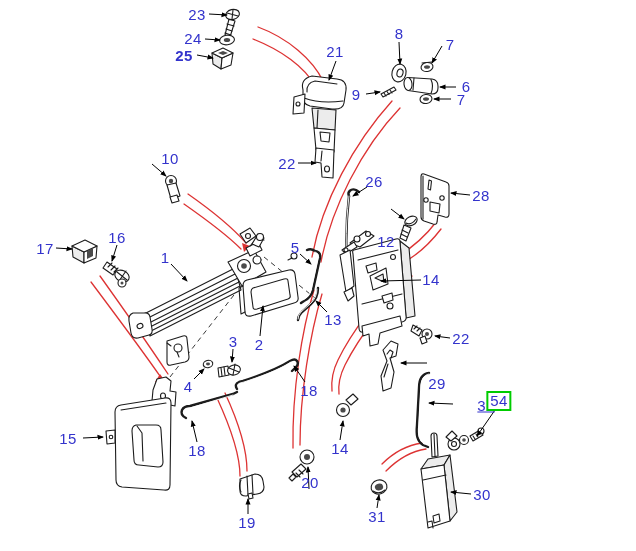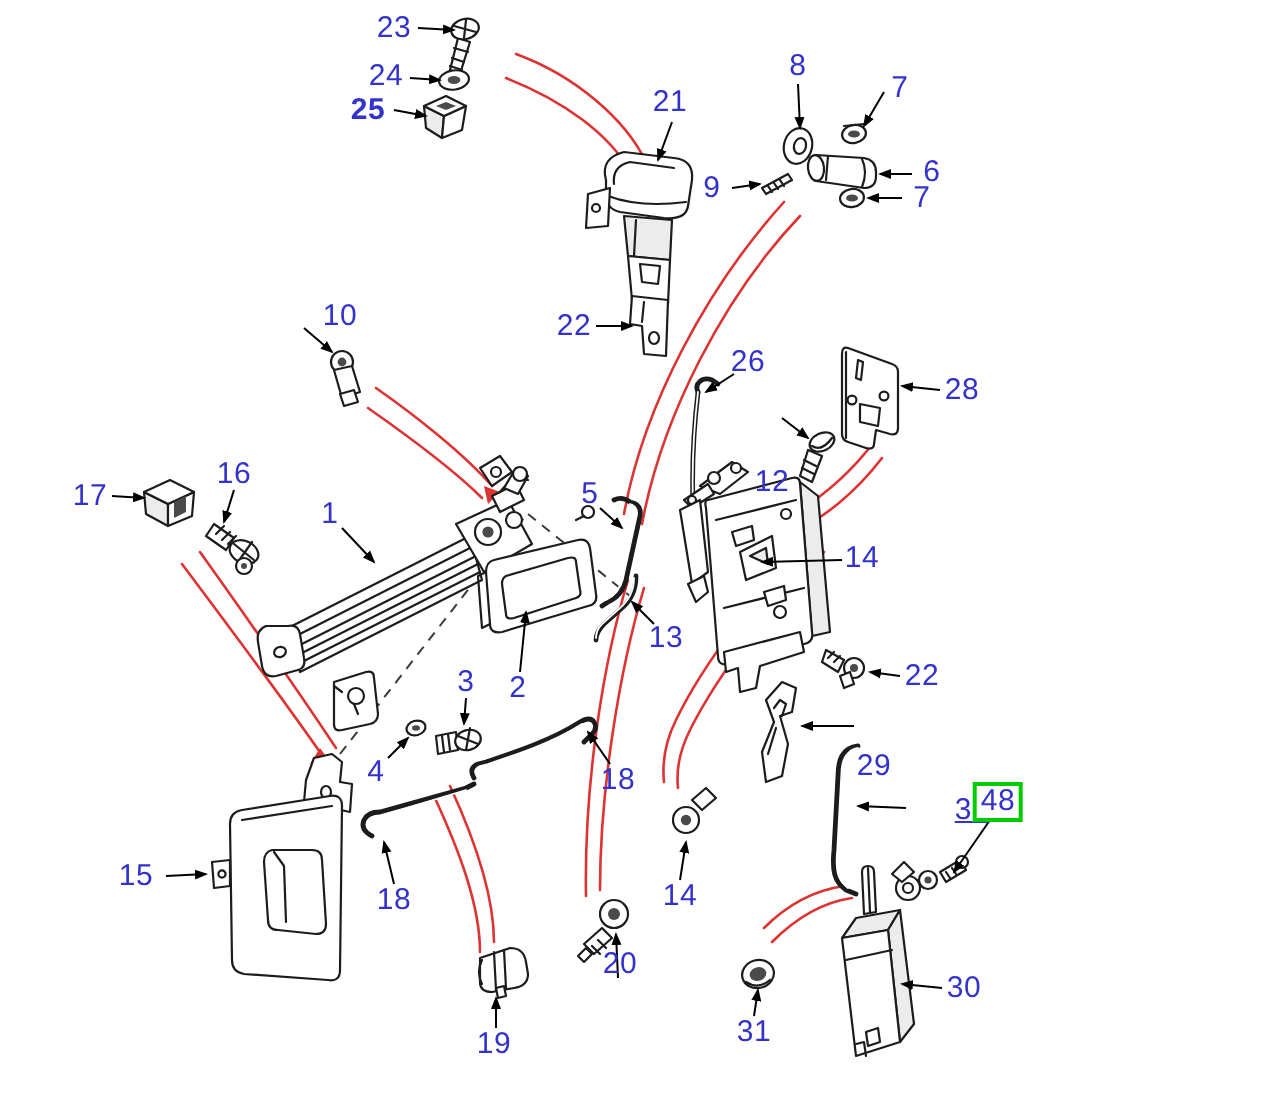--- a/index.html
+++ b/index.html
@@ -403,18 +403,18 @@
       <span class="callout" style="left: 188px; top: 386px;">4</span>
       <span class="callout" style="left: 309px; top: 390px;">18</span>
       <span class="callout" style="left: 68px; top: 438px;">15</span>
       <span class="callout" style="left: 197px; top: 450px;">18</span>
       <span class="callout" style="left: 247px; top: 522px;">19</span>
       <span class="callout" style="left: 310px; top: 482px;">20</span>
       <span class="callout" style="left: 340px; top: 448px;">14</span>
       <span class="callout" style="left: 461px; top: 338px;">22</span>
       <span class="callout" style="left: 437px; top: 383px;">29</span>
       <span class="callout" style="left: 486px; top: 405px; text-decoration: underline;">32</span>
-      <span class="callout highlighted" style="left: 499px; top: 401px;">48</span>
+      <span class="callout highlighted" style="left: 499px; top: 401px;">54</span>
       <span class="callout" style="left: 377px; top: 516px;">31</span>
       <span class="callout" style="left: 482px; top: 494px;">30</span>
     </div>
 
 </div>
 
 </body></html>

